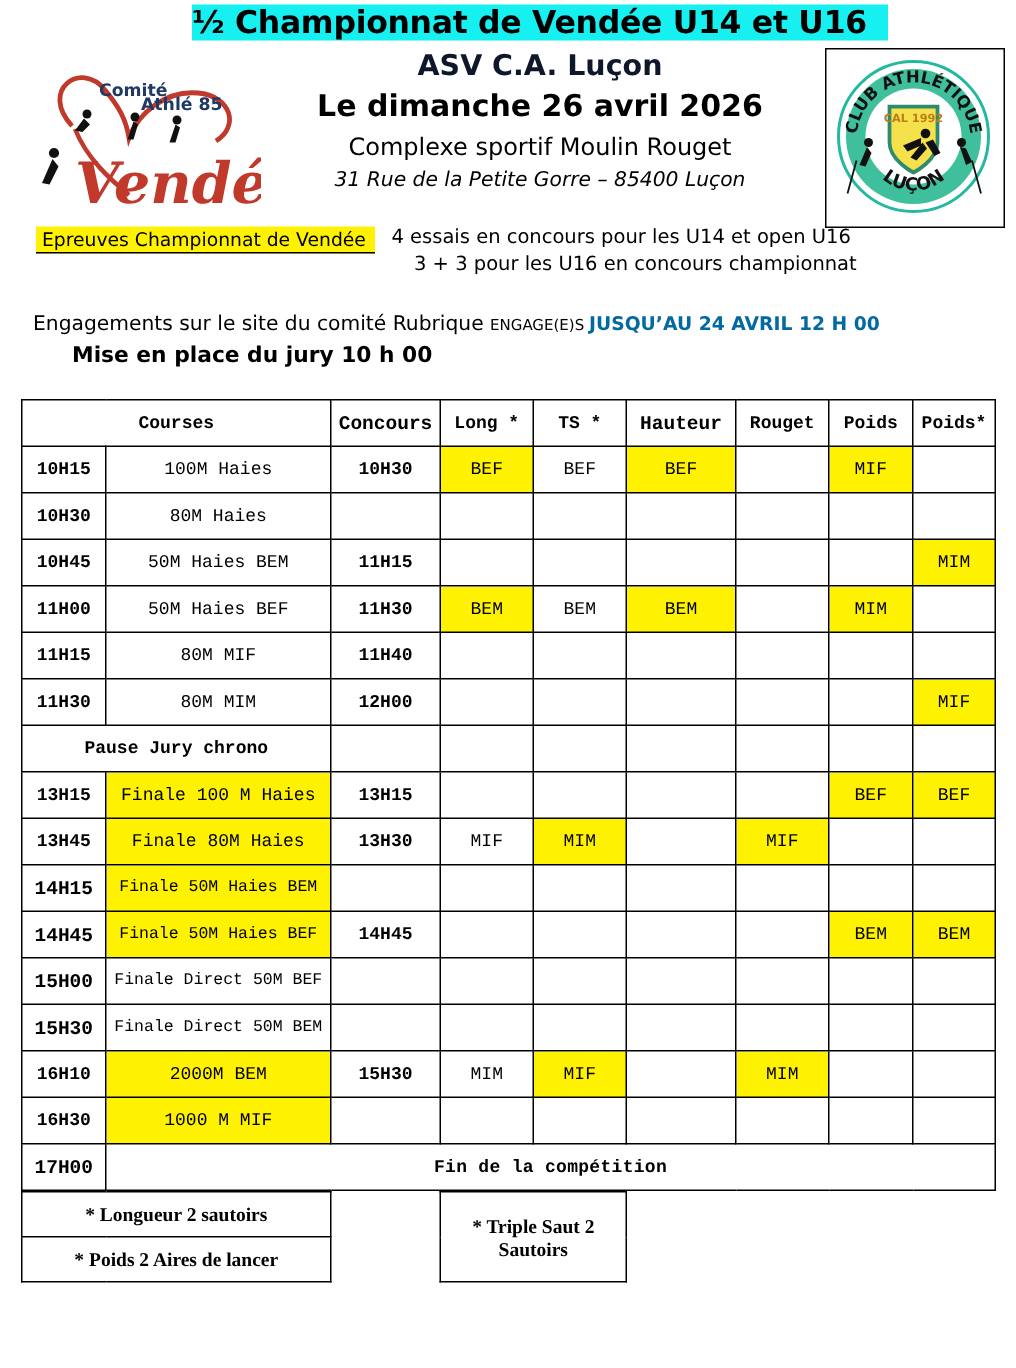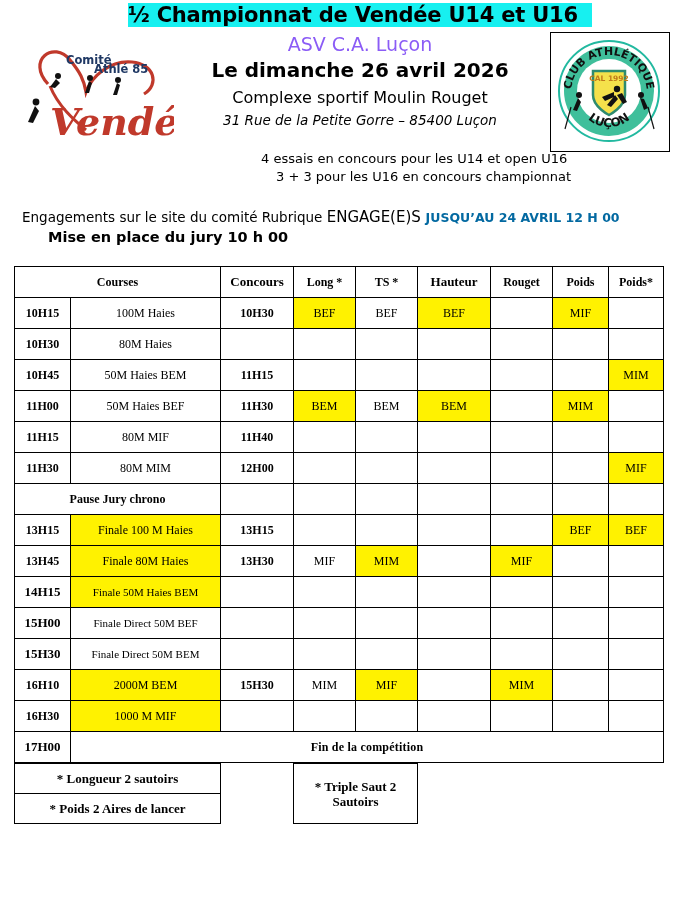--- a/index.html
+++ b/index.html
@@ -33,23 +33,23 @@
     font-size: 21px;
     letter-spacing: -0.2px;
     line-height: 24px;
     white-space: nowrap;
   }
   .subtitle-red {
     position: absolute;
     left: 160px; top: 33px;
     width: 400px;
     text-align: center;
-    color: #8b5cf6;
-    font-family: "DejaVu Sans", sans-serif;
-    font-weight: normal;
+    color: #0f172a;
+    font-family: "DejaVu Sans", sans-serif;
+    font-weight: bold;
     font-size: 19px;
     line-height: 22px;
   }
   .date-line {
     position: absolute;
     left: 150px; top: 58px;
     width: 420px;
     text-align: center;
     font-family: "DejaVu Sans", sans-serif;
     font-weight: bold;
@@ -120,21 +120,21 @@
     font-size: 13px;
     white-space: nowrap;
   }
   .engagements {
     position: absolute;
     left: 22px; top: 208px;
     font-family: "DejaVu Sans", sans-serif;
     font-size: 13.5px;
     white-space: nowrap;
   }
-  .engagements .small { font-size: 15px; }
+  .engagements .small { font-size: 10px; }
   .engagements .red {
     color: #0369a1;
     font-size: 12.5px;
     font-weight: bold;
   }
   .jury {
     position: absolute;
     left: 48px; top: 229px;
     font-family: "DejaVu Sans", sans-serif;
     font-weight: bold;
@@ -145,21 +145,21 @@
   
   .sched-wrap {
     position: absolute;
     left: 14px; top: 266px;
     width: 649px;
   }
   table.sched {
     border-collapse: collapse;
     table-layout: fixed;
     width: 649px;
-    font-family: Liberation Serif, serif;
+    font-family: Liberation Mono, monospace;
   }
   table.sched td, table.sched th {
     border: 1px solid #000;
     padding: 0 2px;
     text-align: center;
     vertical-align: middle;
     font-size: 12px;
     height: 31px;
     overflow: hidden;
     white-space: nowrap;
@@ -287,20 +287,21 @@
         <circle cx="28" cy="62" r="3"></circle>
           <path d="M27 65 l-5 12 l4 1 l4 -9 z"></path>
         <path d="M20 74 l-6 22" stroke="#111" stroke-width="1.2" fill="none"></path>
         <circle cx="90" cy="62" r="3"></circle>
           <path d="M89 65 l4 12 l4 -2 l-4 -9 z"></path>
         <path d="M97 74 l6 22" stroke="#111" stroke-width="1.2" fill="none"></path>
       </g>
     </svg>
   </div>
 
+  <div class="epreuves-label">Epreuves Championnat de Vendée</div>
   <div class="essais-1">4 essais en concours pour les U14 et open U16</div>
   <div class="essais-2">3 + 3 pour les U16 en concours championnat</div>
 
   <div class="engagements">
     <span>Engagements sur le site du comité Rubrique </span><span class="small">ENGAGE(E)S </span><span class="red">JUSQU’AU 24 AVRIL  12 H 00</span>
   </div>
   <div class="jury">Mise en place du jury 10 h 00</div>
 </div>
 
 <div class="sched-wrap">
@@ -430,20 +431,31 @@
           <td class="course tiny hl">Finale 50M Haies  BEM</td>
           <td class="concours"></td>
           <td></td>
           <td></td>
           <td></td>
           <td></td>
           <td></td>
           <td></td>
         </tr>
         <tr>
+          <td class="time dim">14H45</td>
+          <td class="course tiny hl">Finale 50M Haies BEF</td>
+          <td class="concours">14H45</td>
+          <td></td>
+          <td></td>
+          <td></td>
+          <td></td>
+          <td class="hl">BEM</td>
+          <td class="hl">BEM</td>
+        </tr>
+        <tr>
           <td class="time dim">15H00</td>
           <td class="course tiny">Finale Direct 50M BEF</td>
           <td class="concours"></td>
           <td></td>
           <td></td>
           <td></td>
           <td></td>
           <td></td>
           <td></td>
         </tr>

